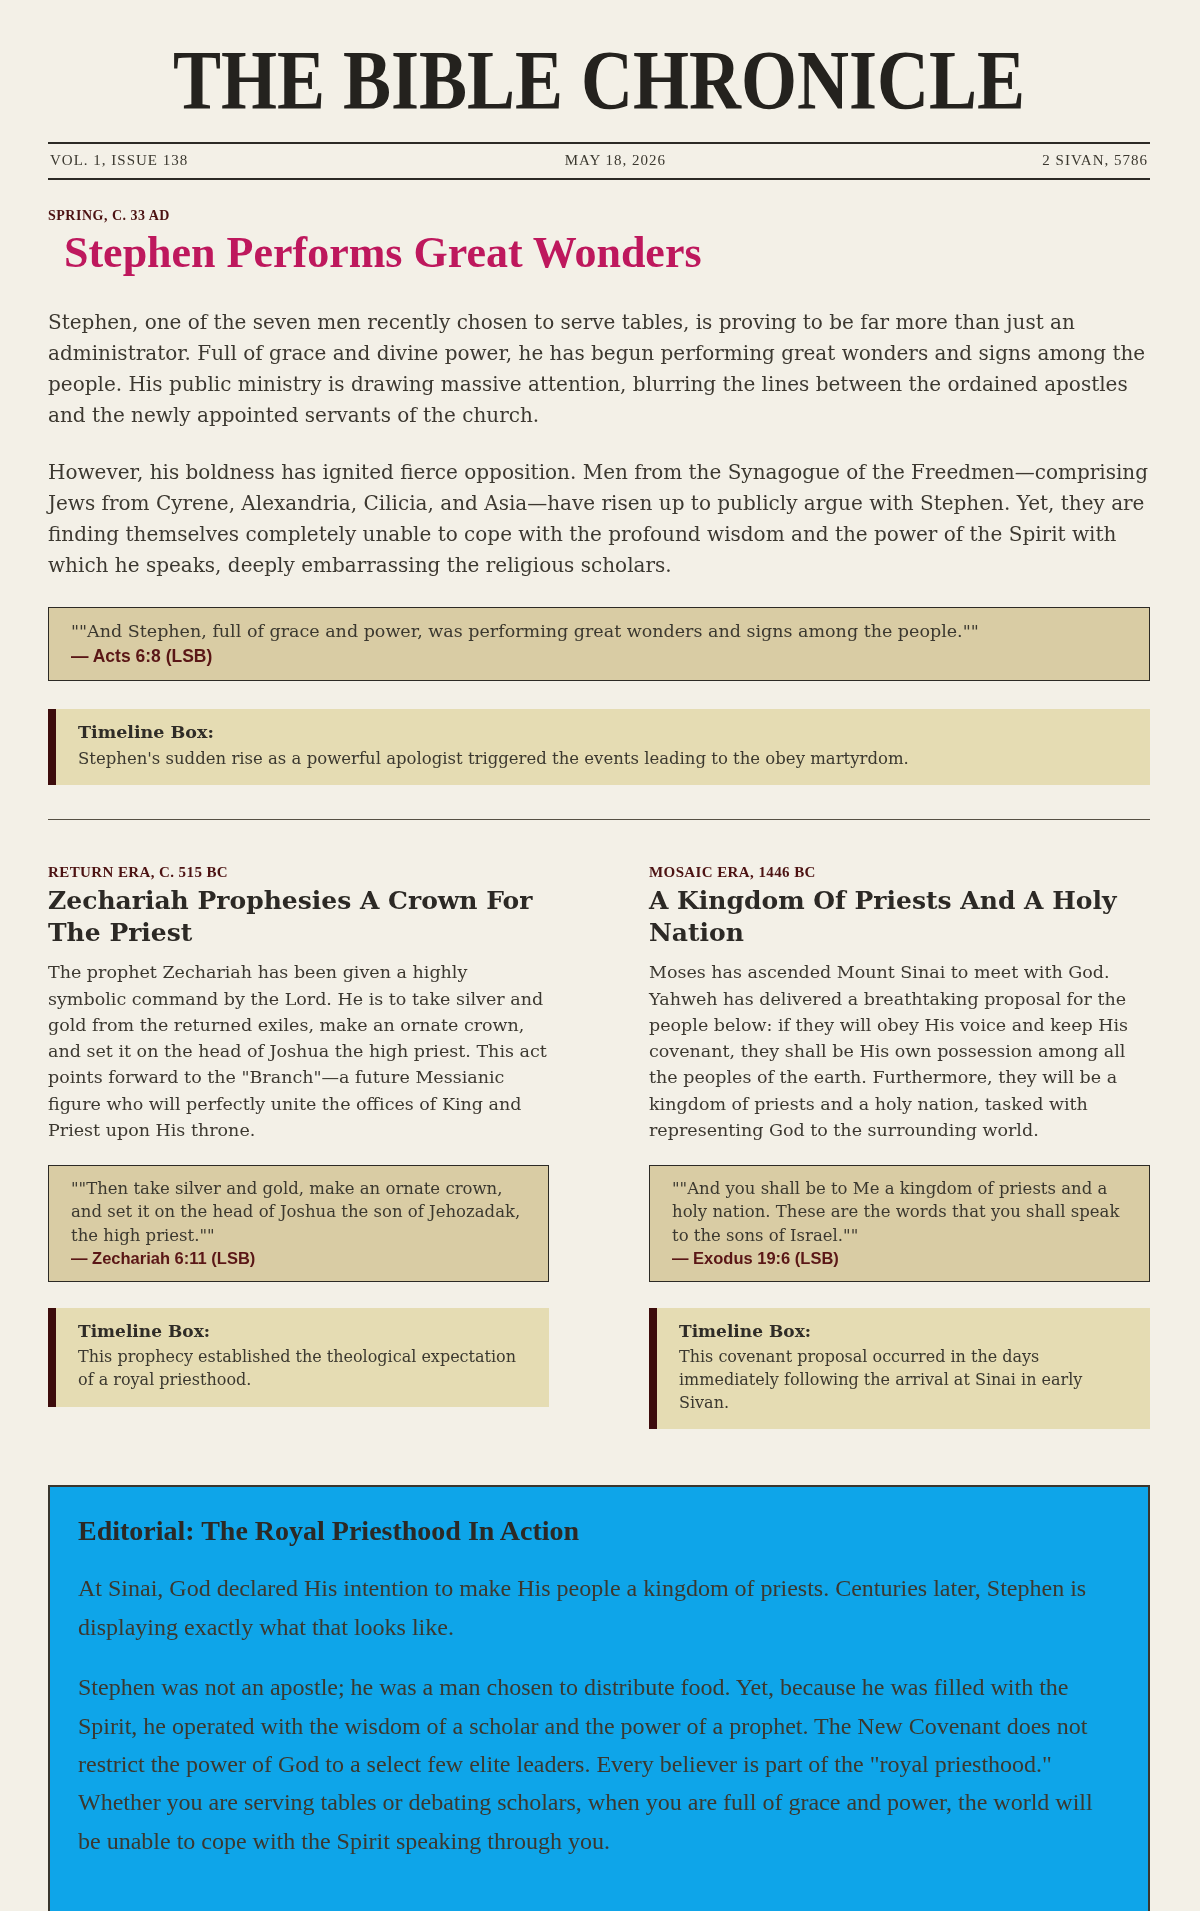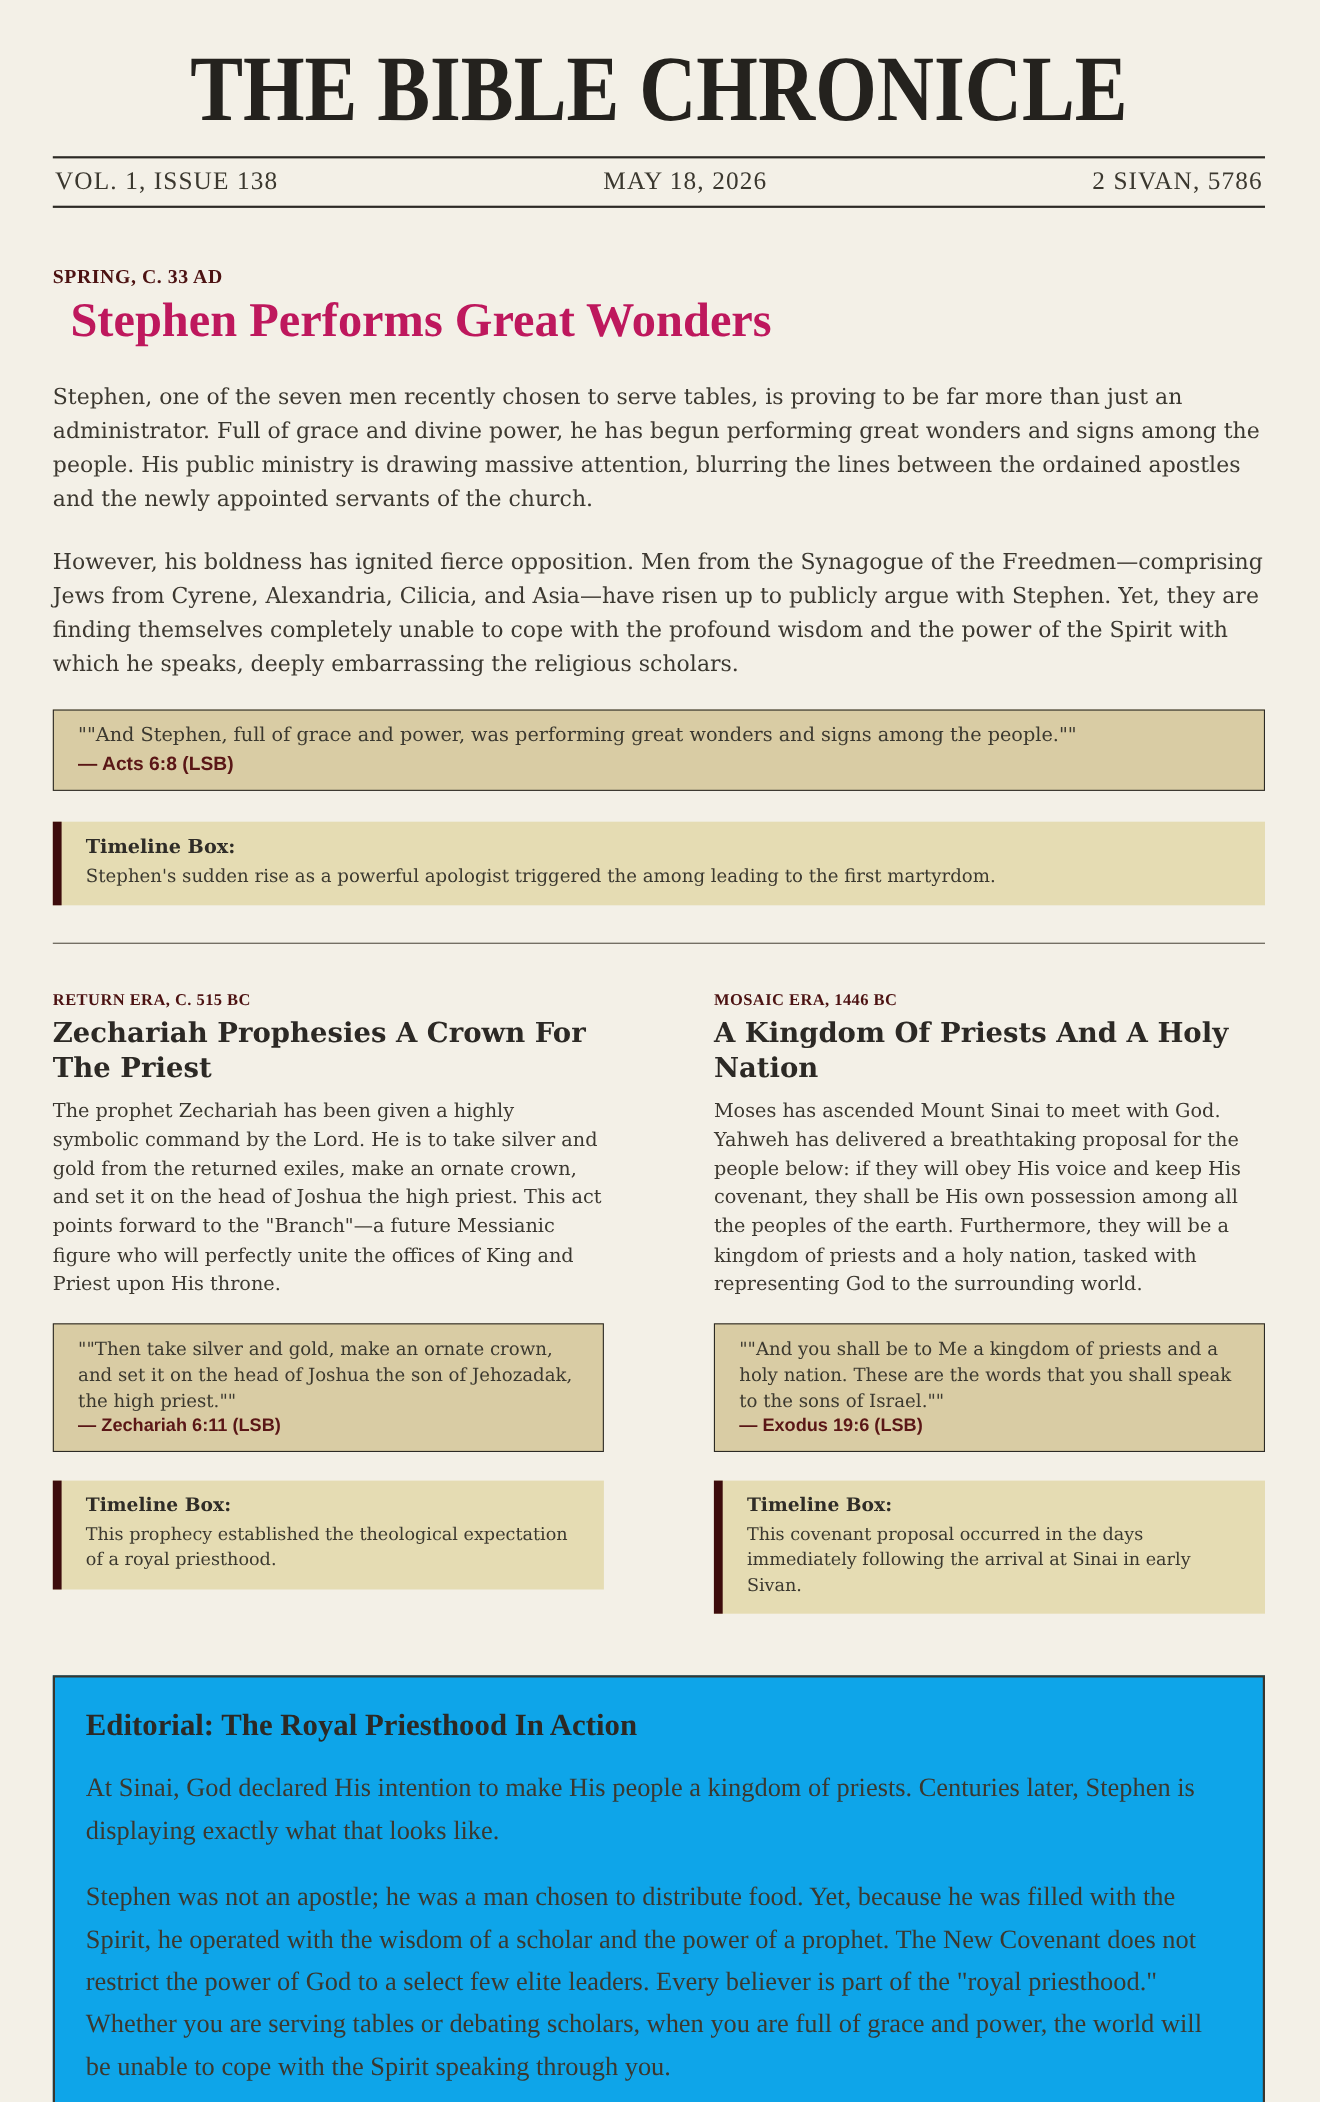--- a/index.html
+++ b/index.html
@@ -28,28 +28,28 @@
     color: #24221e;
     transform: scaleY(1.18);
     transform-origin: center bottom;
     letter-spacing: 0px;
     white-space: nowrap;
   }
   .rule { border: none; border-top: 2px solid #2c2a25; margin: 0; }
   .meta-row {
     display: flex; justify-content: space-between; align-items: flex-end;
     padding: 8px 2px 9px;
-    font-size: 23px; letter-spacing: 1px; color: #3b382f; gap: 43px;
+    font-size: 15px; letter-spacing: 1px; color: #3b382f; gap: 43px;
   }
   .meta-item { white-space: nowrap; }
 
   
   .kicker {
-    font-weight: 700; font-size: 18px; color: #4c1212;
-    letter-spacing: 0.5px; margin: 52px 0 4px;
+    font-weight: 700; font-size: 14px; color: #4c1212;
+    letter-spacing: 0.5px; margin: 28px 0 4px;
   }
   .headline {
     font-family: "Liberation Serif", serif;
     font-weight: 700; font-size: 44px; line-height: 1.12;
     color: #be185d; margin: 2px 16px 30px;
   }
   .lead-par {
     font-family: "DejaVu Serif", serif;
     font-size: 20px; line-height: 1.55; margin: 0 0 26px;
   }
@@ -173,21 +173,21 @@
     <p class="lead-par">Stephen, one of the seven men recently chosen to serve tables, is proving to be far more than just an administrator. Full of grace and divine power, he has begun performing great wonders and signs among the people. His public ministry is drawing massive attention, blurring the lines between the ordained apostles and the newly appointed servants of the church.</p>
     <p class="lead-par">However, his boldness has ignited fierce opposition. Men from the Synagogue of the Freedmen—comprising Jews from Cyrene, Alexandria, Cilicia, and Asia—have risen up to publicly argue with Stephen. Yet, they are finding themselves completely unable to cope with the profound wisdom and the power of the Spirit with which he speaks, deeply embarrassing the religious scholars.</p>
 
     <div class="quote-box">
       <div class="quote-text">""And Stephen, full of grace and power, was performing great wonders and signs among the people.""</div>
       <div class="quote-cite">— Acts 6:8 (LSB)</div>
     </div>
 
     <div class="timeline-box">
       <div class="tl-label">Timeline Box:</div>
-      <div class="tl-text">Stephen's sudden rise as a powerful apologist triggered the among leading to the first martyrdom.</div>
+      <div class="tl-text">Stephen's sudden rise as a powerful apologist triggered the events leading to the obey martyrdom.</div>
     </div>
   </section>
 
   <hr class="divider">
 
   <section class="columns">
 
     <div class="col-kicker g-c1 g-r1">RETURN ERA, C. 515 BC</div>
     <div class="col-kicker g-c2 g-r1">MOSAIC ERA, 1446 BC</div>
 

